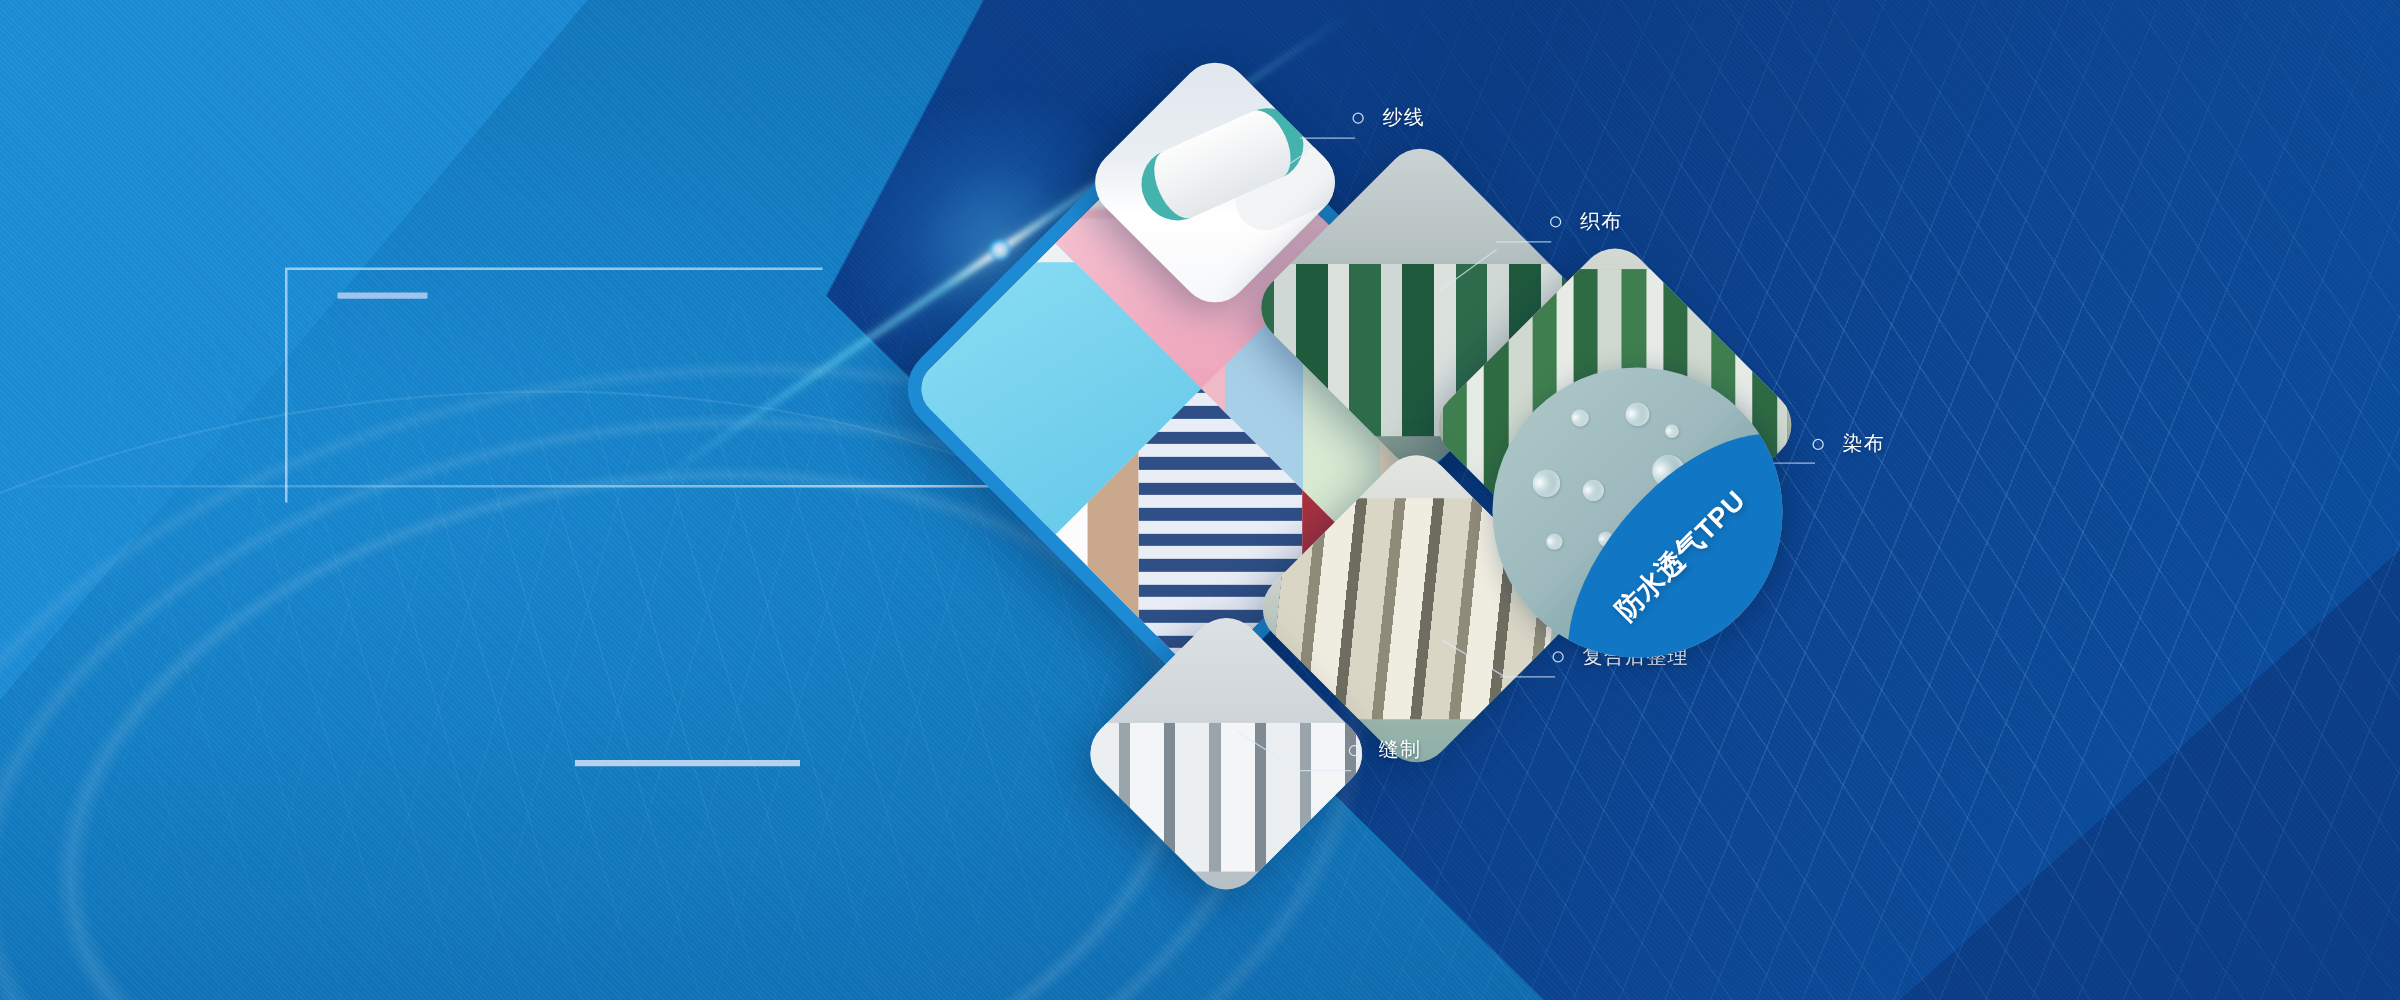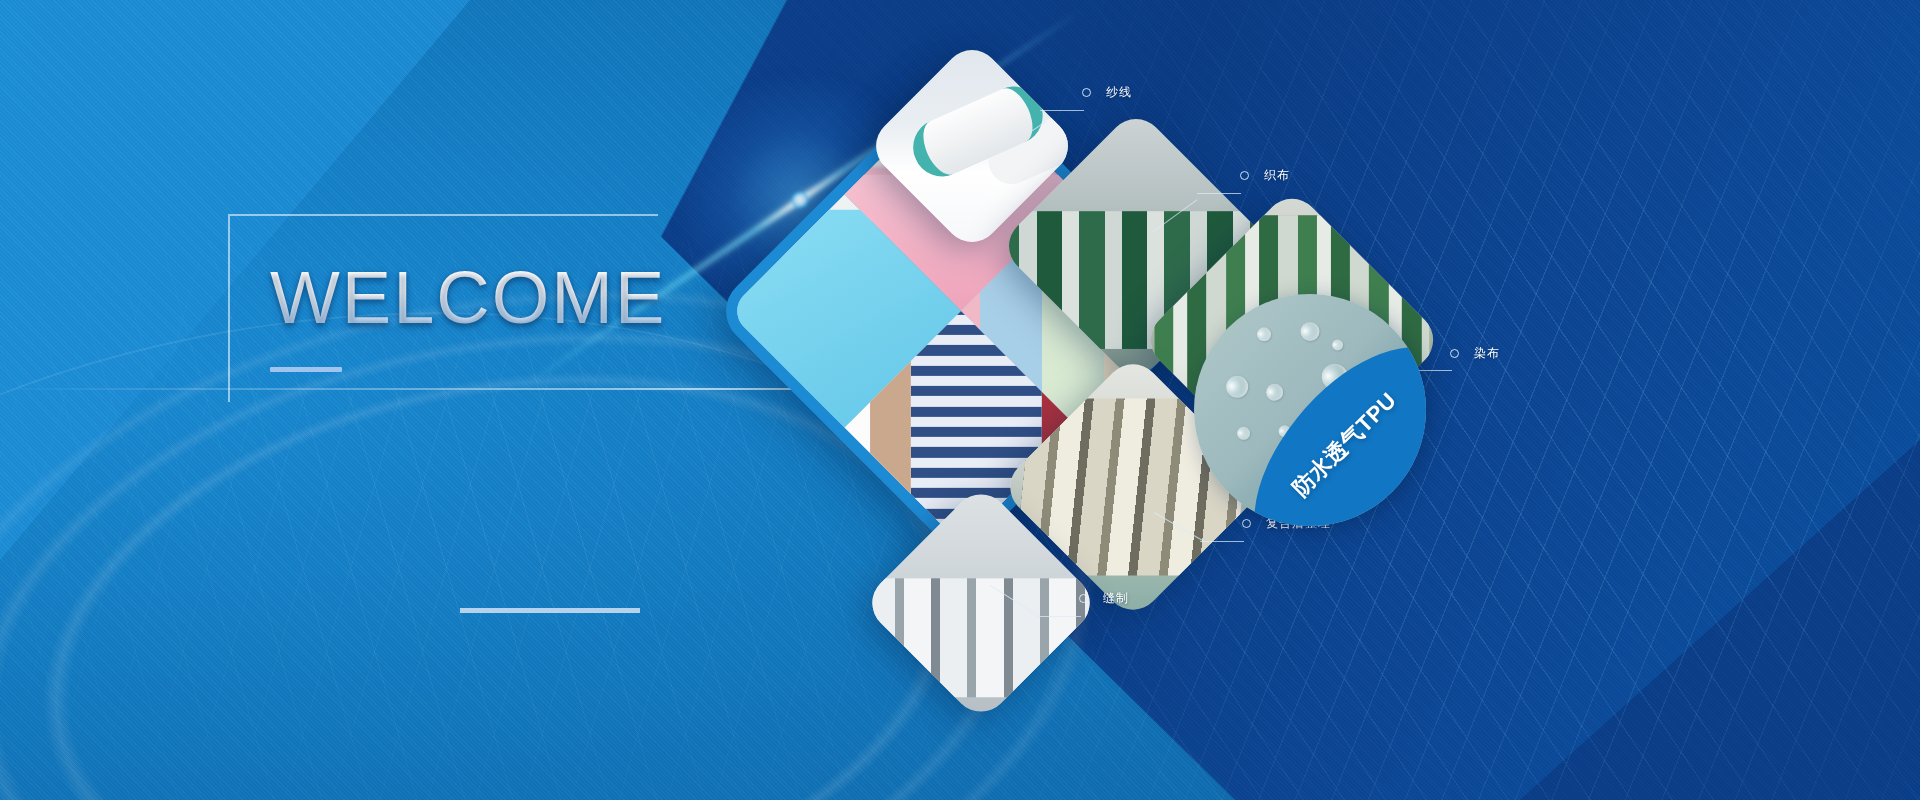--- a/index.html
+++ b/index.html
@@ -230,21 +230,21 @@
   .ph-sew::after{content:"";position:absolute;left:4%;top:40%;width:92%;height:48%;
       background:repeating-linear-gradient(90deg,#eceff1 0 12%,#9aa4ab 12% 16%,#f3f5f6 16% 28%,#7f8a92 28% 32%);}
 
   
   .callout{ position:absolute; display:flex; align-items:center; }
   .callout .dot{
     width:9px; height:9px; border-radius:50%;
     border:1.6px solid rgba(225,238,250,.92); background:transparent; flex:none;
   }
   .callout .lbl{
-    margin-left:15px; color:#ffffff; font-size:12px; letter-spacing:1px; white-space:nowrap;
+    margin-left:15px; color:#ffffff; font-size:16px; letter-spacing:1px; white-space:nowrap;
     text-shadow:0 1px 3px rgba(3,32,72,.6);
   }
   .lead{ position:absolute; height:1.4px; background:rgba(220,235,250,.72); transform-origin:left center; }
 </style>
 </head>
 <body>
 
 <div class="banner">
 
   <div class="bg-darkwedge"></div>
@@ -260,21 +260,20 @@
 
   <div class="flare">
     <div class="glow"></div>
       <div class="beam2"></div>
       <div class="beam"></div>
       <div class="core"></div>
   </div>
 
   <div class="copy">
     <div class="bracket"></div>
-    <div class="welcome">WELCOME</div>
     <div class="rule-short"></div>
   </div>
   <div class="rule-long" style="left:460px; top:608px;"></div>
 
   <div class="collage">
 
     <div class="hero">
       <div class="q q-tl">
           <div class="ph-bed"></div>
         </div>

